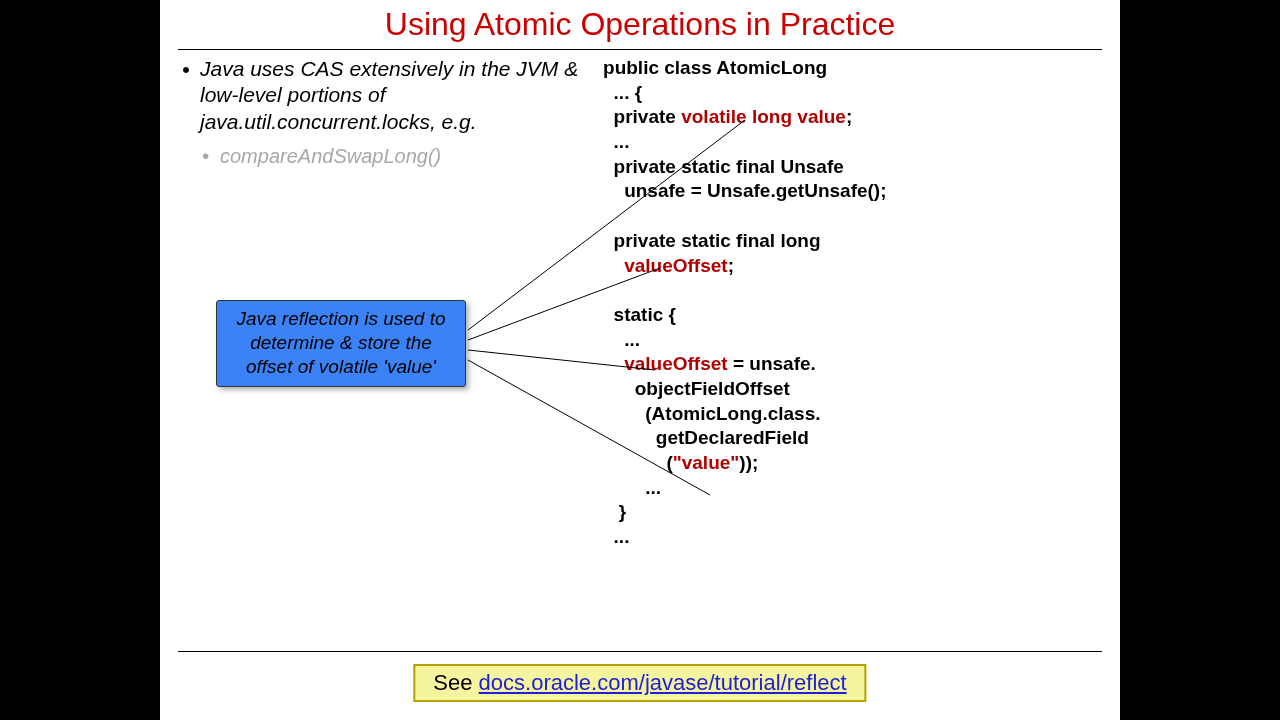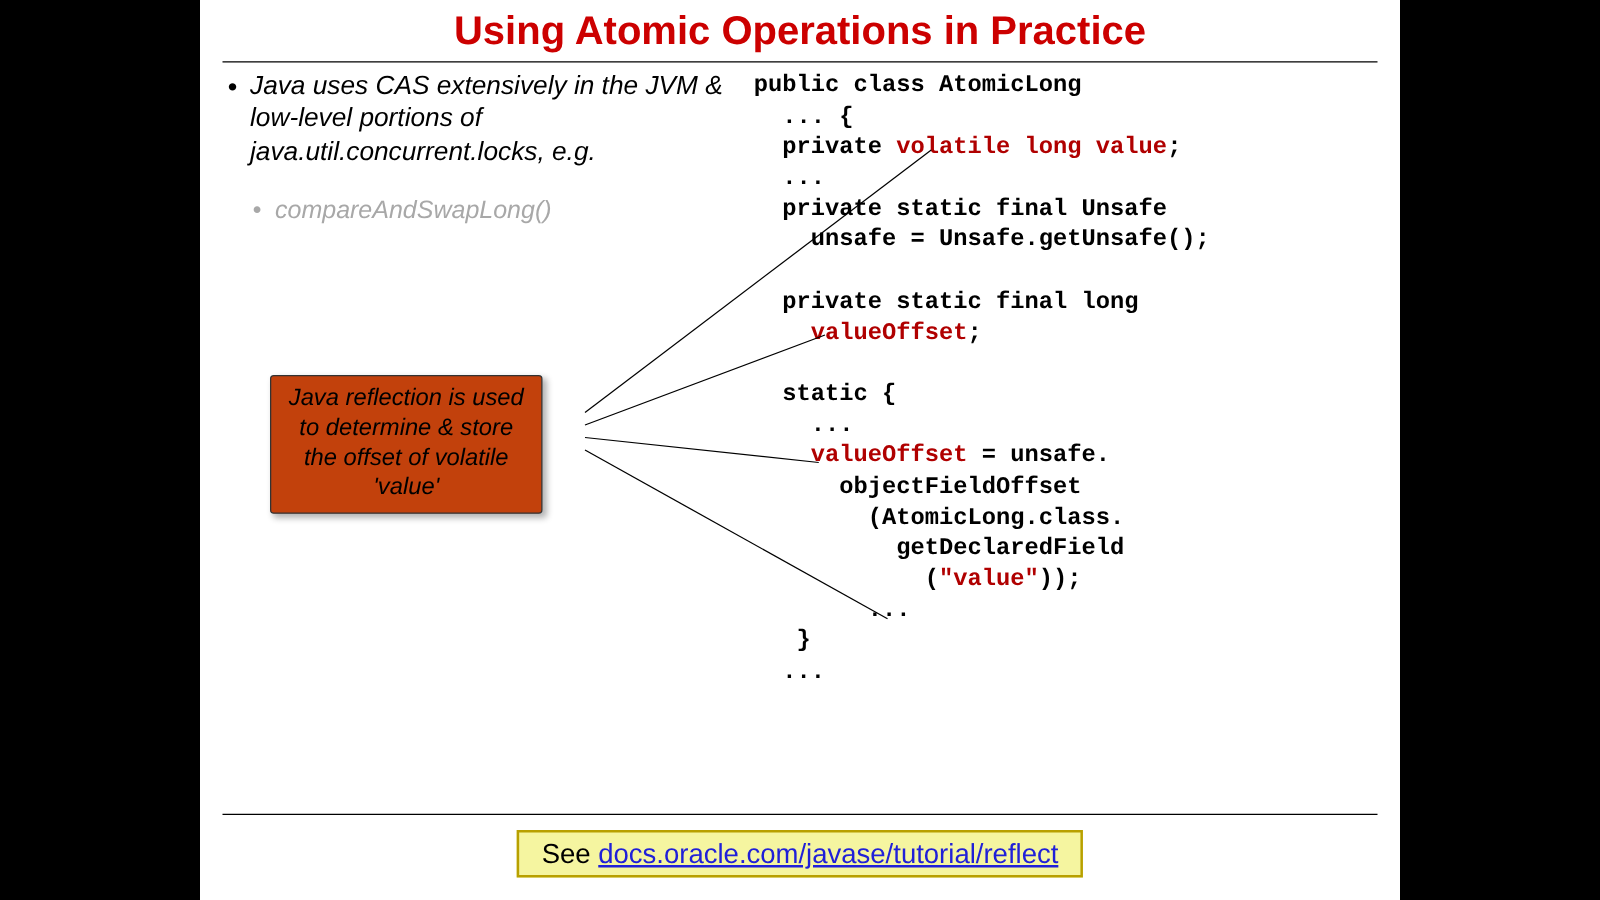--- a/index.html
+++ b/index.html
@@ -11,62 +11,62 @@
   }
   .slide {
     position: relative;
     width: 960px; height: 720px;
     background: #fff;
   }
   .title {
     color: #cc0000;
     font-size: 32px;
     text-align: center;
-    font-weight: 700;
+    font-weight: 400;
     padding-top: 6px;
     font-family: Arial, sans-serif;
   }
   .hr-top {
     margin: 6px 18px 0 18px;
     border: none; border-top: 1px solid #000;
   }
   .body-area {
     position: absolute;
     top: 56px; left: 18px; right: 18px; bottom: 90px;
     display: flex;
   }
   .left-col {
     width: 46%;
     padding-right: 10px;
   }
   .right-col {
     width: 54%;
-    font-family: Liberation Mono, monospace;
+    font-family: Liberation Sans, sans-serif;
     font-size: 19px;
     font-weight: bold;
     line-height: 1.3;
     white-space: pre;
     color: #000;
   }
   .right-col .kw { color: #b00000; }
   .bullets { list-style: none; font-style: italic; }
   .bullets > li { position: relative; padding-left: 22px; margin-bottom: 8px; font-size: 21px; line-height: 1.25; }
   .bullets > li::before {
     content: "•"; position: absolute; left: 4px; top: 0; font-size: 22px;
   }
-  .sub-bullets { list-style: none; margin-top: 20px; }
+  .sub-bullets { list-style: none; margin-top: 8px; }
   .sub-bullets > li { position: relative; padding-left: 20px; font-size: 20px; color: #a8a8a8; line-height:1.3;}
   .sub-bullets > li::before {
     content: "•"; position: absolute; left: 2px; top: 0; font-size: 20px; color: #a8a8a8;
   }
   .callout {
     position: absolute;
     left: 56px; top: 300px;
-    width: 218px;
-    background: #c2410c;
+    width: 250px;
+    background: #3b82f6;
     border: 1.5px solid #333;
     border-radius: 3px;
     box-shadow: 3px 3px 5px rgba(0,0,0,.3);
     font-style: italic;
     font-size: 19px;
     text-align: center;
     padding: 6px 8px 8px 8px;
     line-height: 1.25;
     font-family: Arial, sans-serif;
   }

